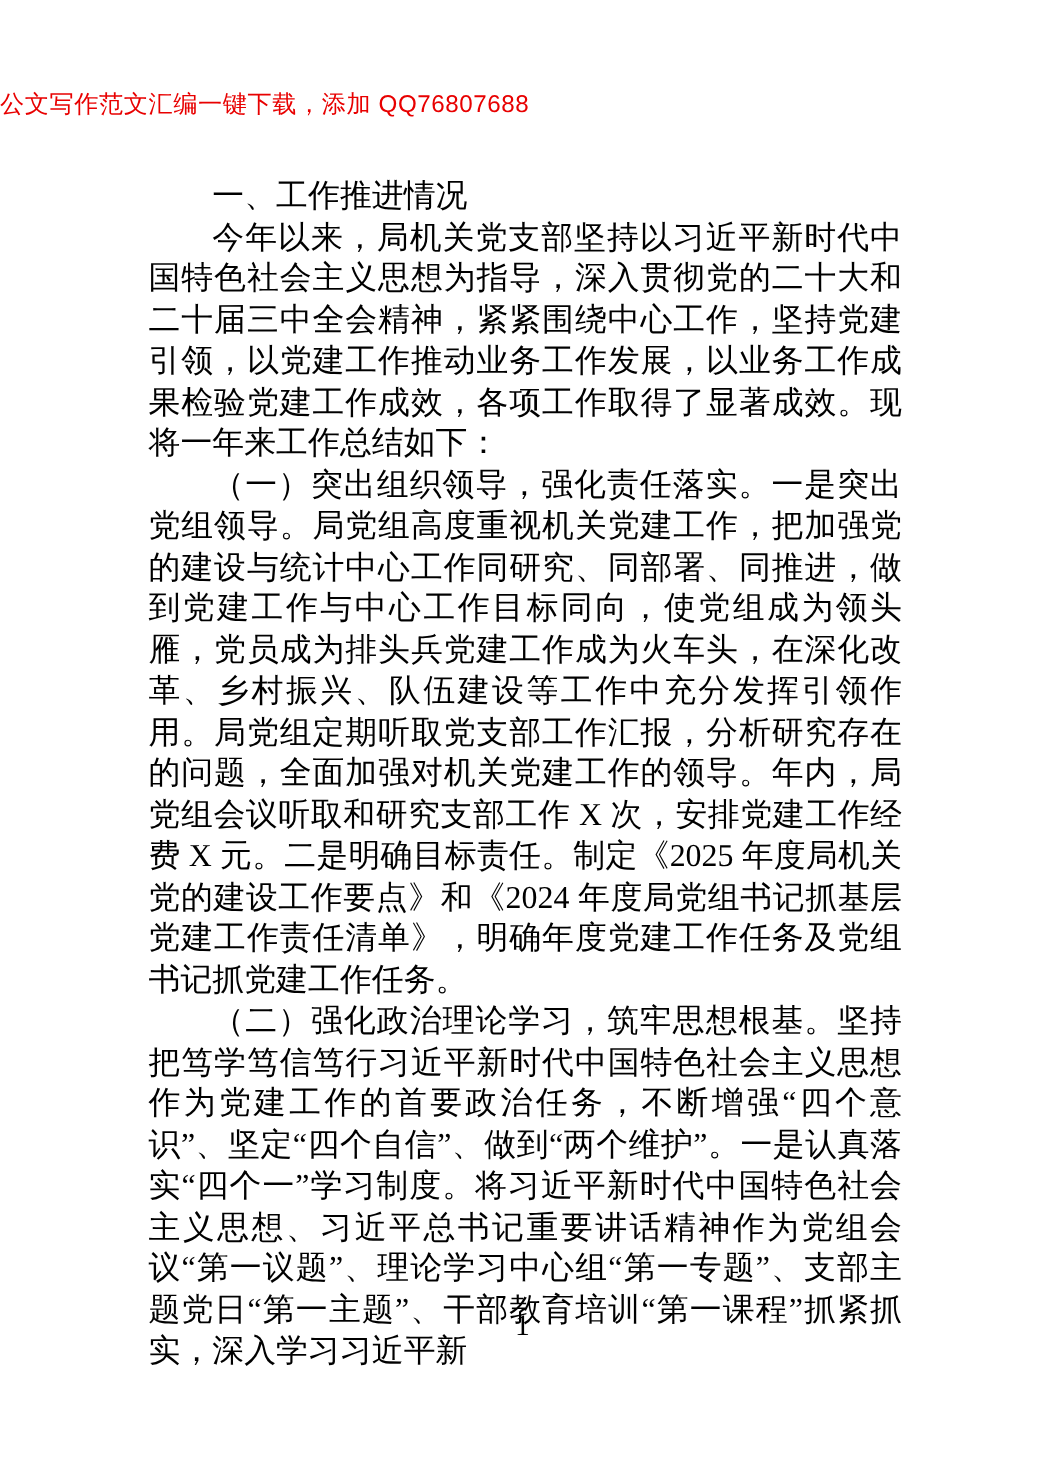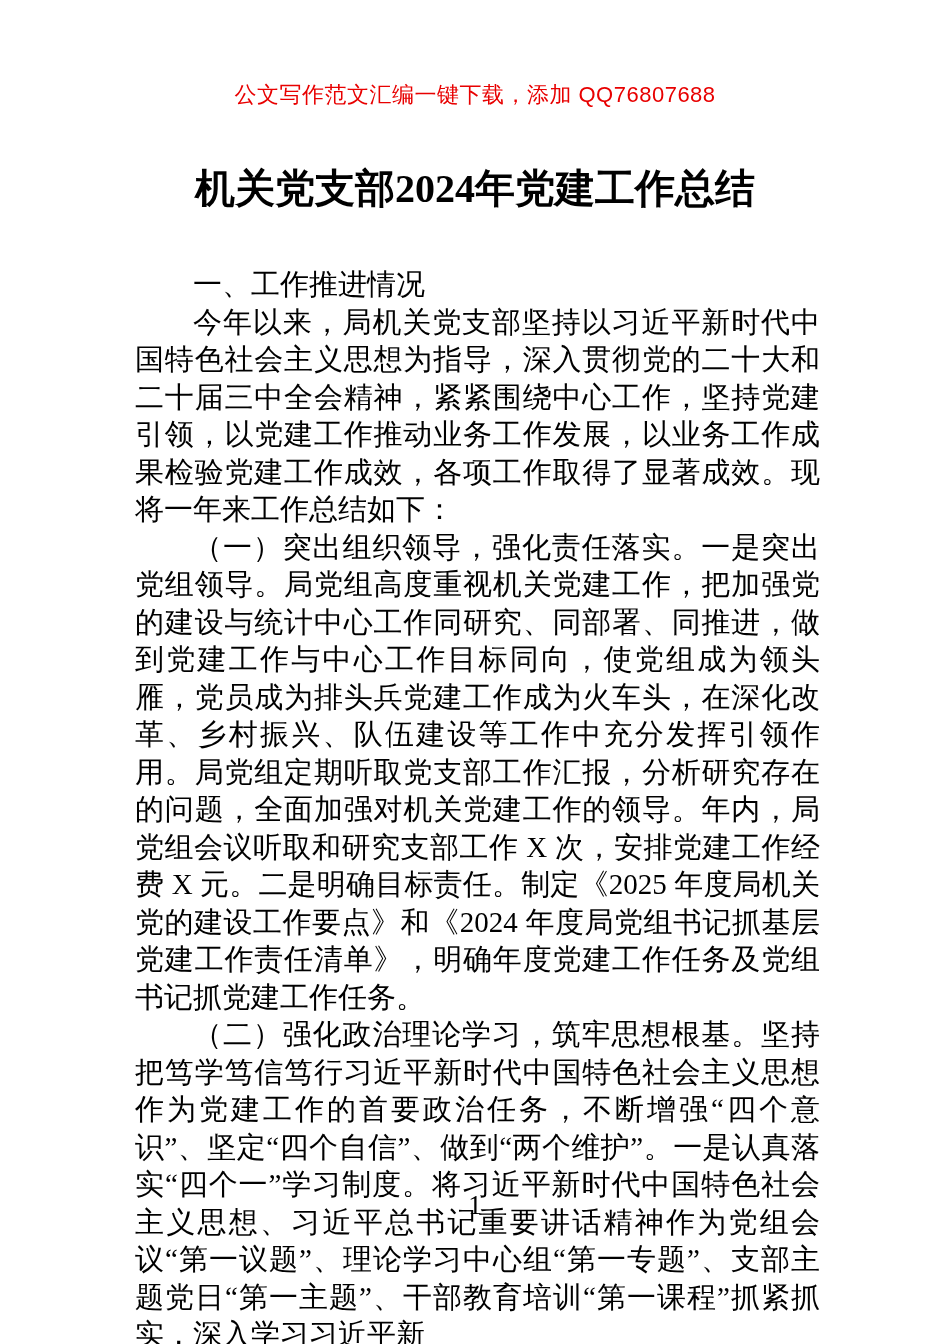--- a/index.html
+++ b/index.html
@@ -10,21 +10,20 @@
   .page {
     position: relative;
     width: 950px;
     height: 1344px;
     background: #ffffff;
     overflow: hidden;
     margin: 0 auto;
   }
   .notice {
     padding-top: 80px;
-    text-align: center;
     font-family: "Liberation Sans", "DejaVu Sans", sans-serif;
     font-size: 22px;
     line-height: 30px;
     letter-spacing: 0.5px;
   }
   .doc-title {
     margin-top: 52px;
     text-align: center;
     font-family: "Liberation Serif", "DejaVu Serif", serif;
     font-weight: 700;
@@ -57,21 +56,20 @@
     color: #000000;
   }
 </style>
 </head>
 <body>
 
 <div class="page" style="background: rgb(255, 255, 255);">
 
   <div class="notice" style="color: rgb(232, 0, 0);">公文写作范文汇编一键下载，添加 QQ76807688</div>
 
-  <div class="doc-title">机关党支部2024年党建工作总结</div>
 
   <div class="content">
       <p>一、工作推进情况</p>
       <p>今年以来，局机关党支部坚持以习近平新时代中国特色社会主义思想为指导，深入贯彻党的二十大和二十届三中全会精神，紧紧围绕中心工作，坚持党建引领，以党建工作推动业务工作发展，以业务工作成果检验党建工作成效，各项工作取得了显著成效。现将一年来工作总结如下：</p>
       <p>（一）突出组织领导，强化责任落实。一是突出党组领导。局党组高度重视机关党建工作，把加强党的建设与统计中心工作同研究、同部署、同推进，做到党建工作与中心工作目标同向，使党组成为领头雁，党员成为排头兵党建工作成为火车头，在深化改革、乡村振兴、队伍建设等工作中充分发挥引领作用。局党组定期听取党支部工作汇报，分析研究存在的问题，全面加强对机关党建工作的领导。年内，局党组会议听取和研究支部工作 X 次，安排党建工作经费 X 元。二是明确目标责任。制定《2025 年度局机关党的建设工作要点》和《2024 年度局党组书记抓基层党建工作责任清单》，明确年度党建工作任务及党组书记抓党建工作任务。</p>
       <p>（二）强化政治理论学习，筑牢思想根基。坚持把笃学笃信笃行习近平新时代中国特色社会主义思想作为党建工作的首要政治任务，不断增强“四个意识”、坚定“四个自信”、做到“两个维护”。一是认真落实“四个一”学习制度。将习近平新时代中国特色社会主义思想、习近平总书记重要讲话精神作为党组会议“第一议题”、理论学习中心组“第一专题”、支部主题党日“第一主题”、干部教育培训“第一课程”抓紧抓实，深入学习习近平新</p>
     </div>
 
   <div class="footer">1</div>
 

